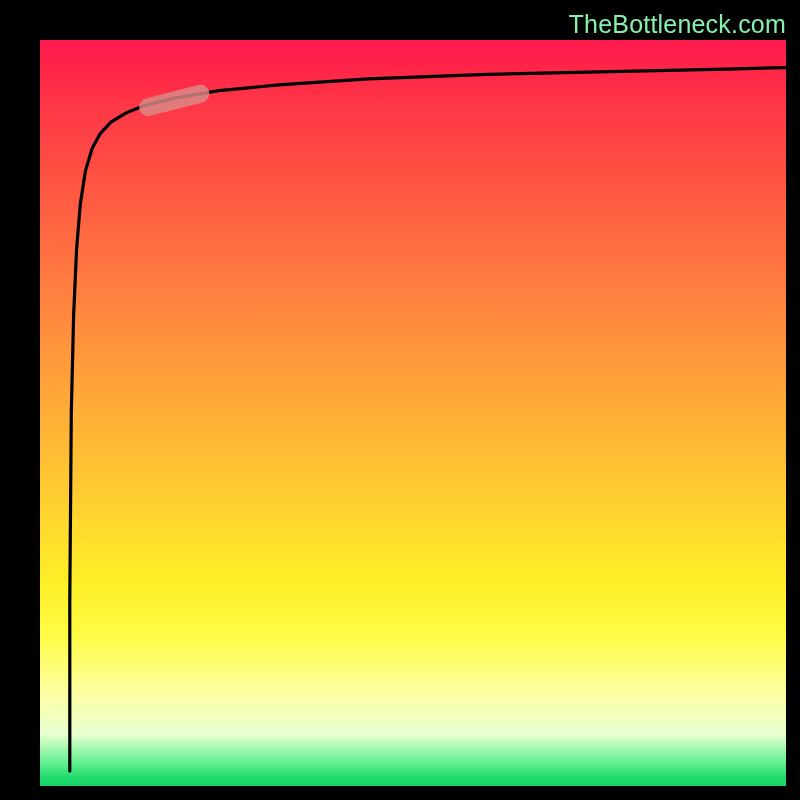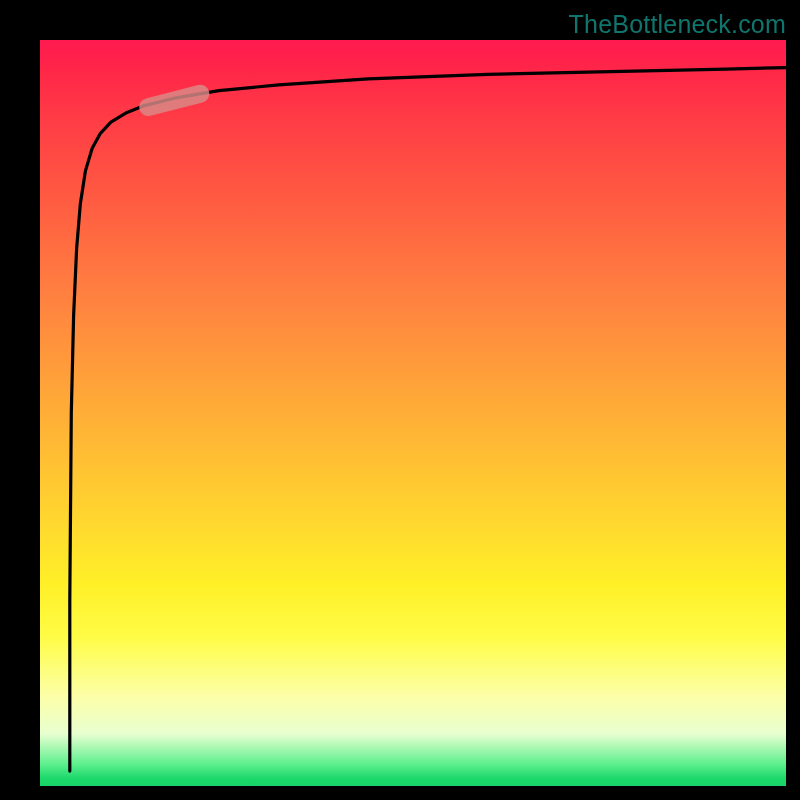--- a/index.html
+++ b/index.html
@@ -51,21 +51,21 @@
   .svg-overlay {
     position: absolute;
     left: 0; top: 0;
     width: 746px;
     height: 746px;
   }
   .watermark {
     position: absolute;
     top: 10px;
     right: 14px;
-    color: #0f766e;
+    color: #86efac;
     font-size: 25px;
     letter-spacing: 0.2px;
     font-weight: 400;
   }
 </style>
 </head>
 <body>
 
 <div class="frame">
   <div class="plot-area">

